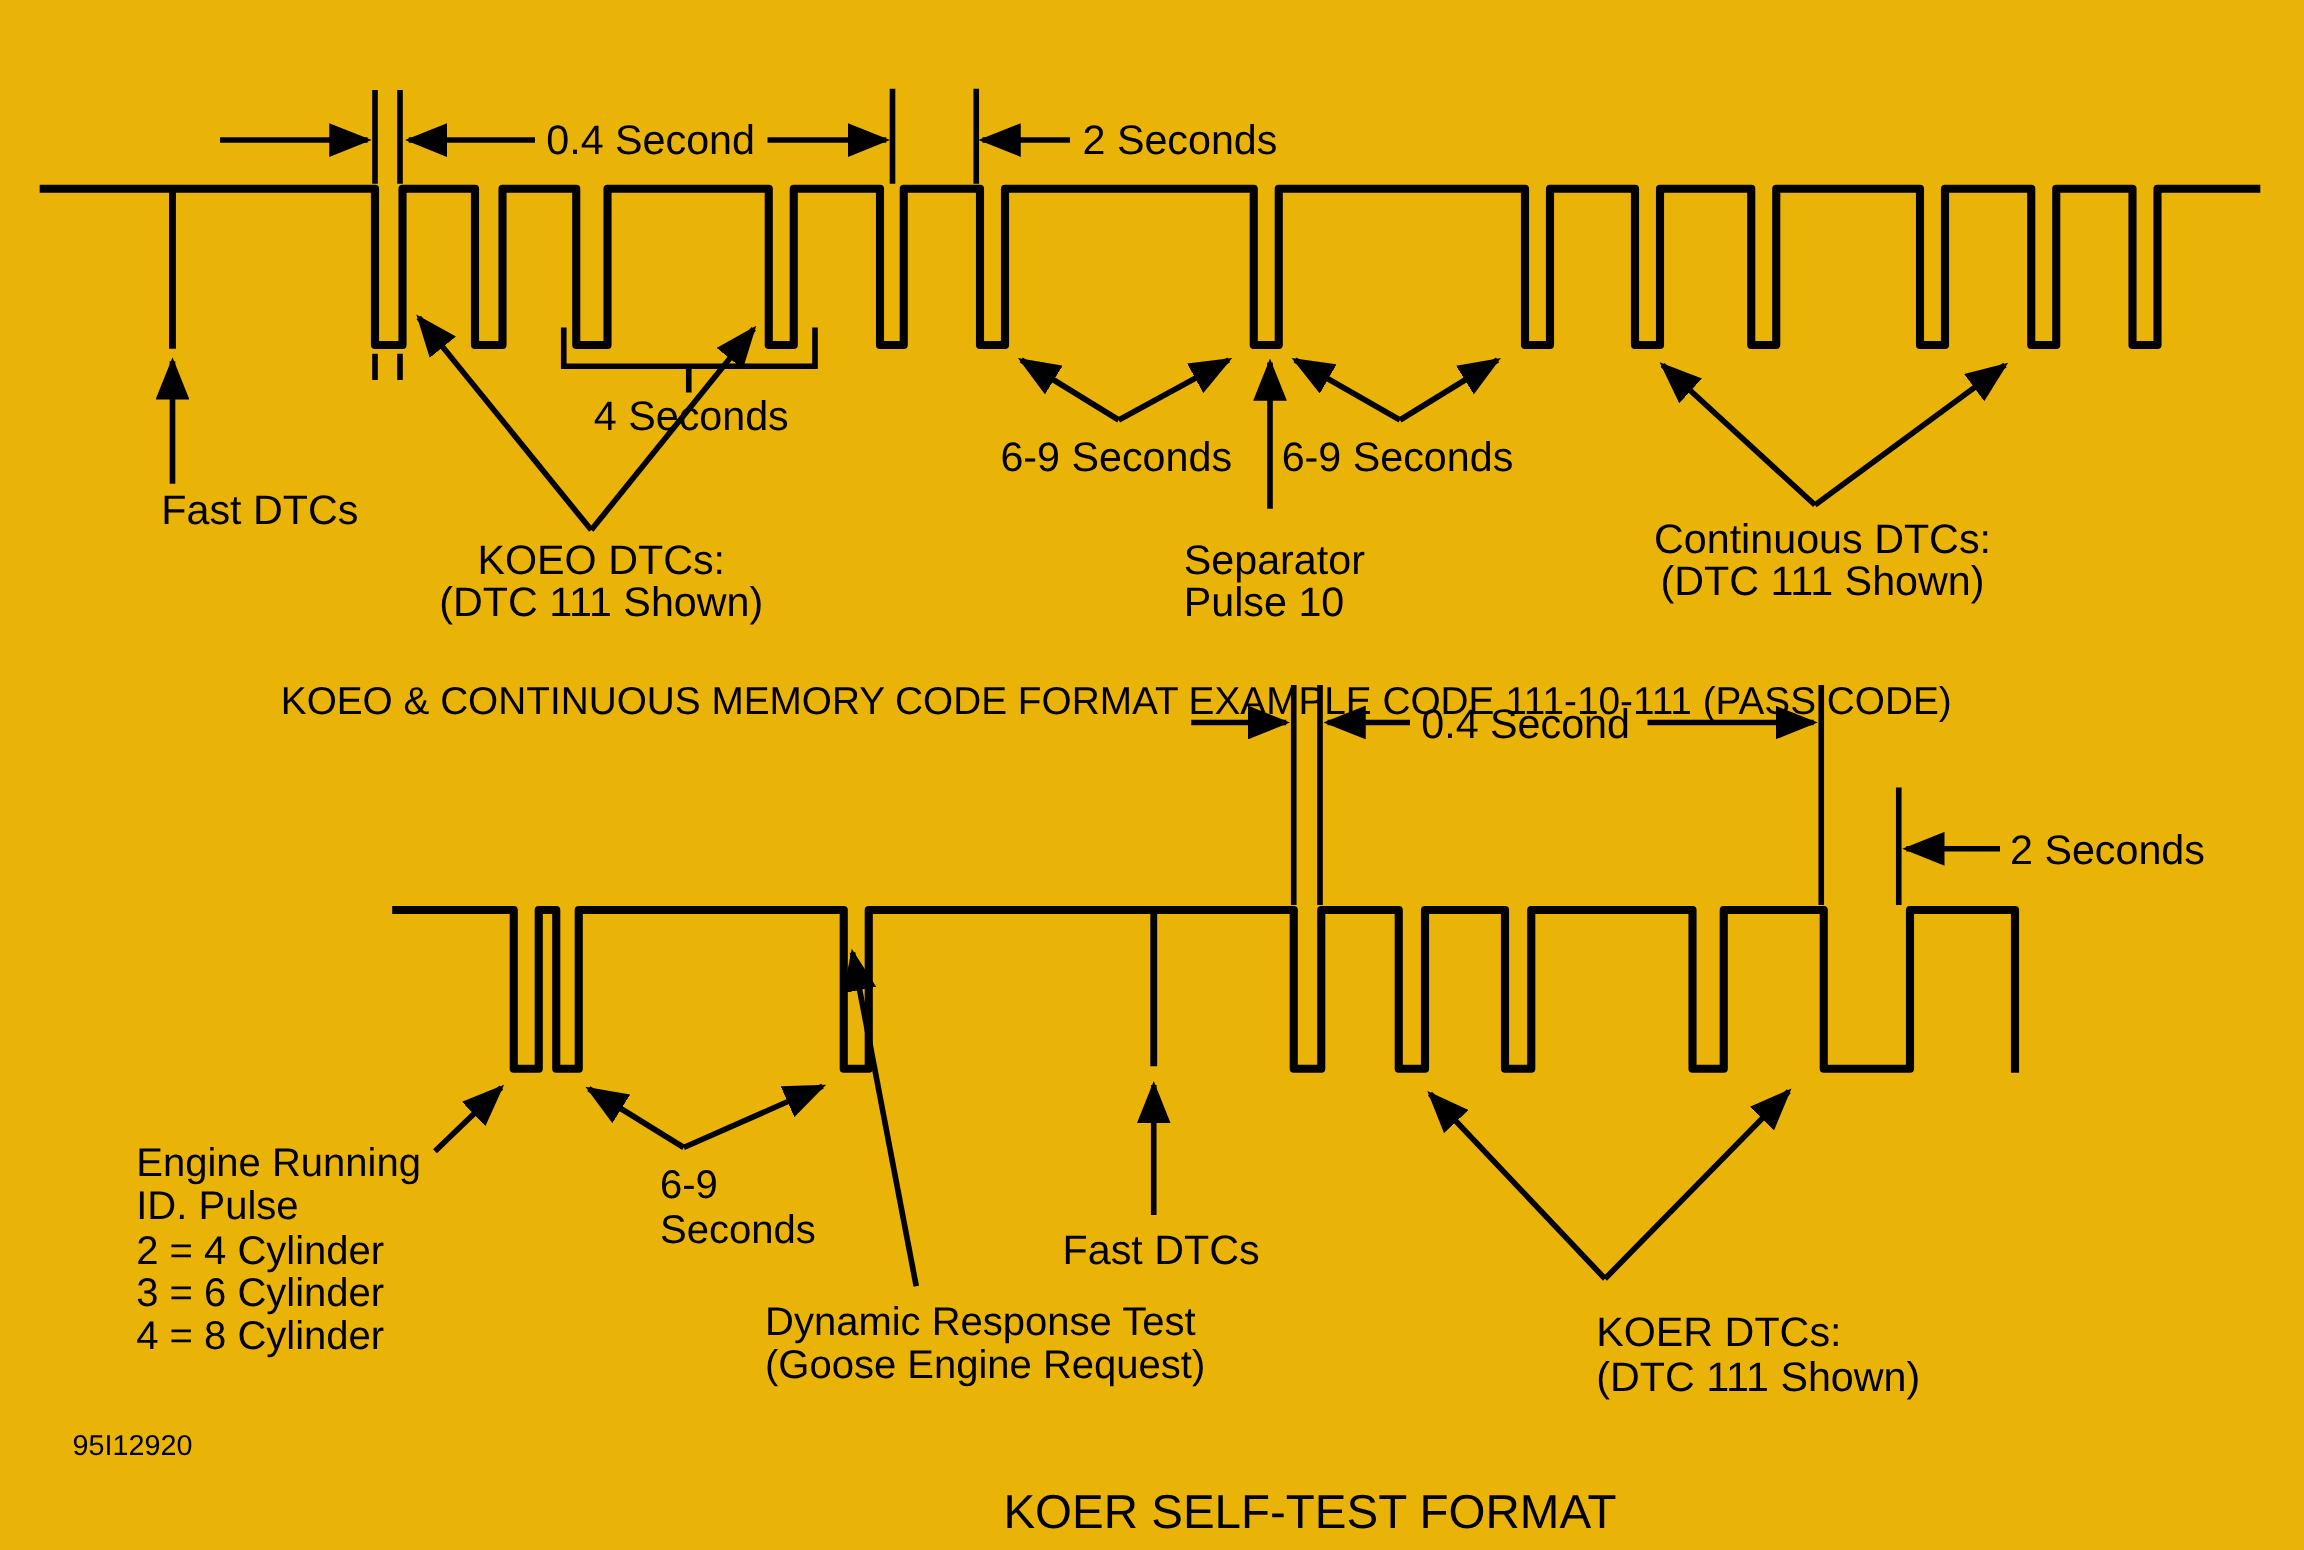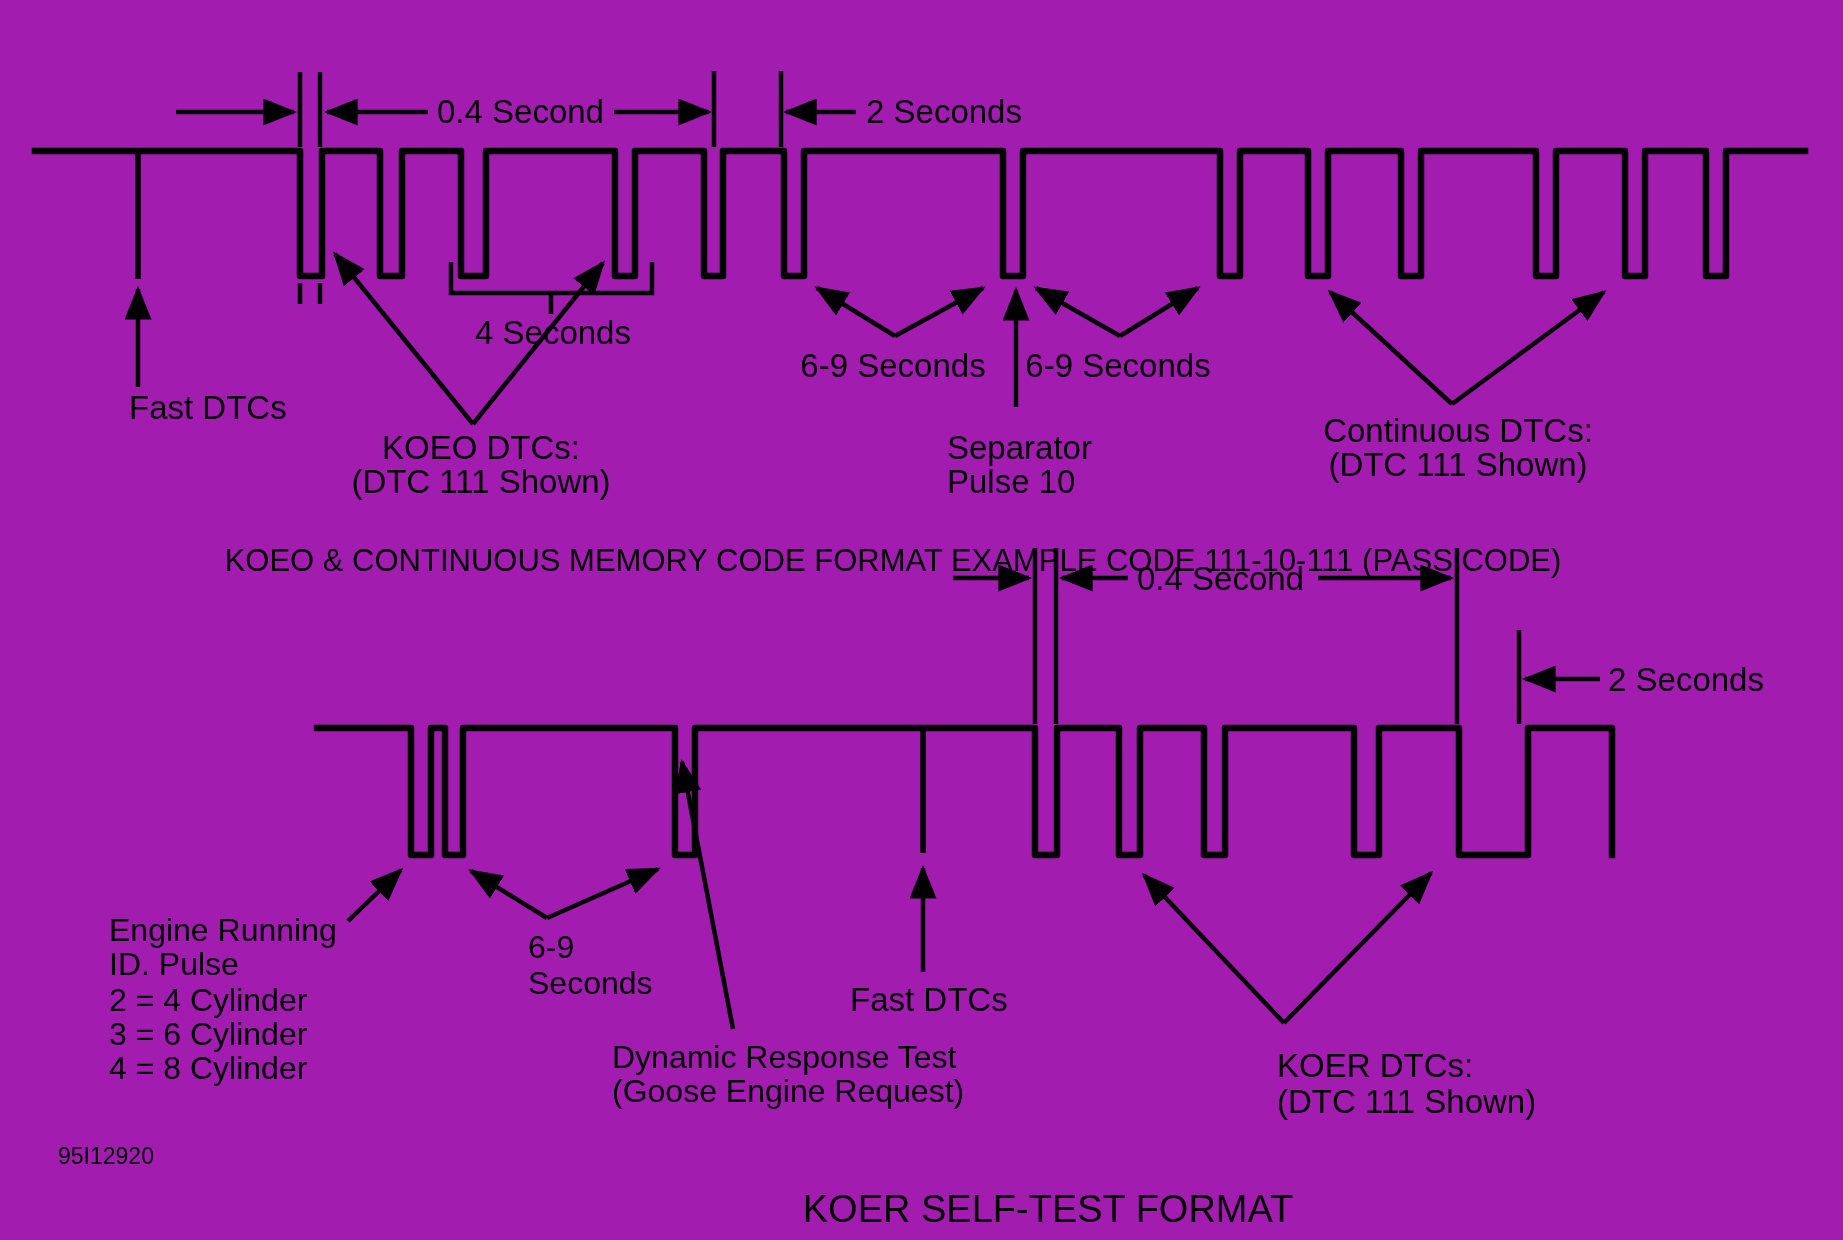--- a/index.html
+++ b/index.html
@@ -1,16 +1,16 @@
 <!DOCTYPE html>
 <html><head>
 <meta charset="utf-8">
 <style>
   html,body{margin:0;padding:0;background:#ffffff;}
-  .page{position:relative;width:1843px;height:1240px;background:#a21caf;overflow:hidden;
+  .page{position:relative;width:1843px;height:1240px;background:#eab308;overflow:hidden;
         font-family:"Liberation Sans", sans-serif;}
   svg{display:block}
   svg text{fill:#000;font-family:"Liberation Sans","DejaVu Sans",sans-serif;}
   .lbl{font-size:33px;}
   .lbl-sm{font-size:32px;}
   .title-top{font-size:31px;}
   .title-bottom{font-size:38px;}
   .figid{font-size:23px;}
 </style>
 </head>

